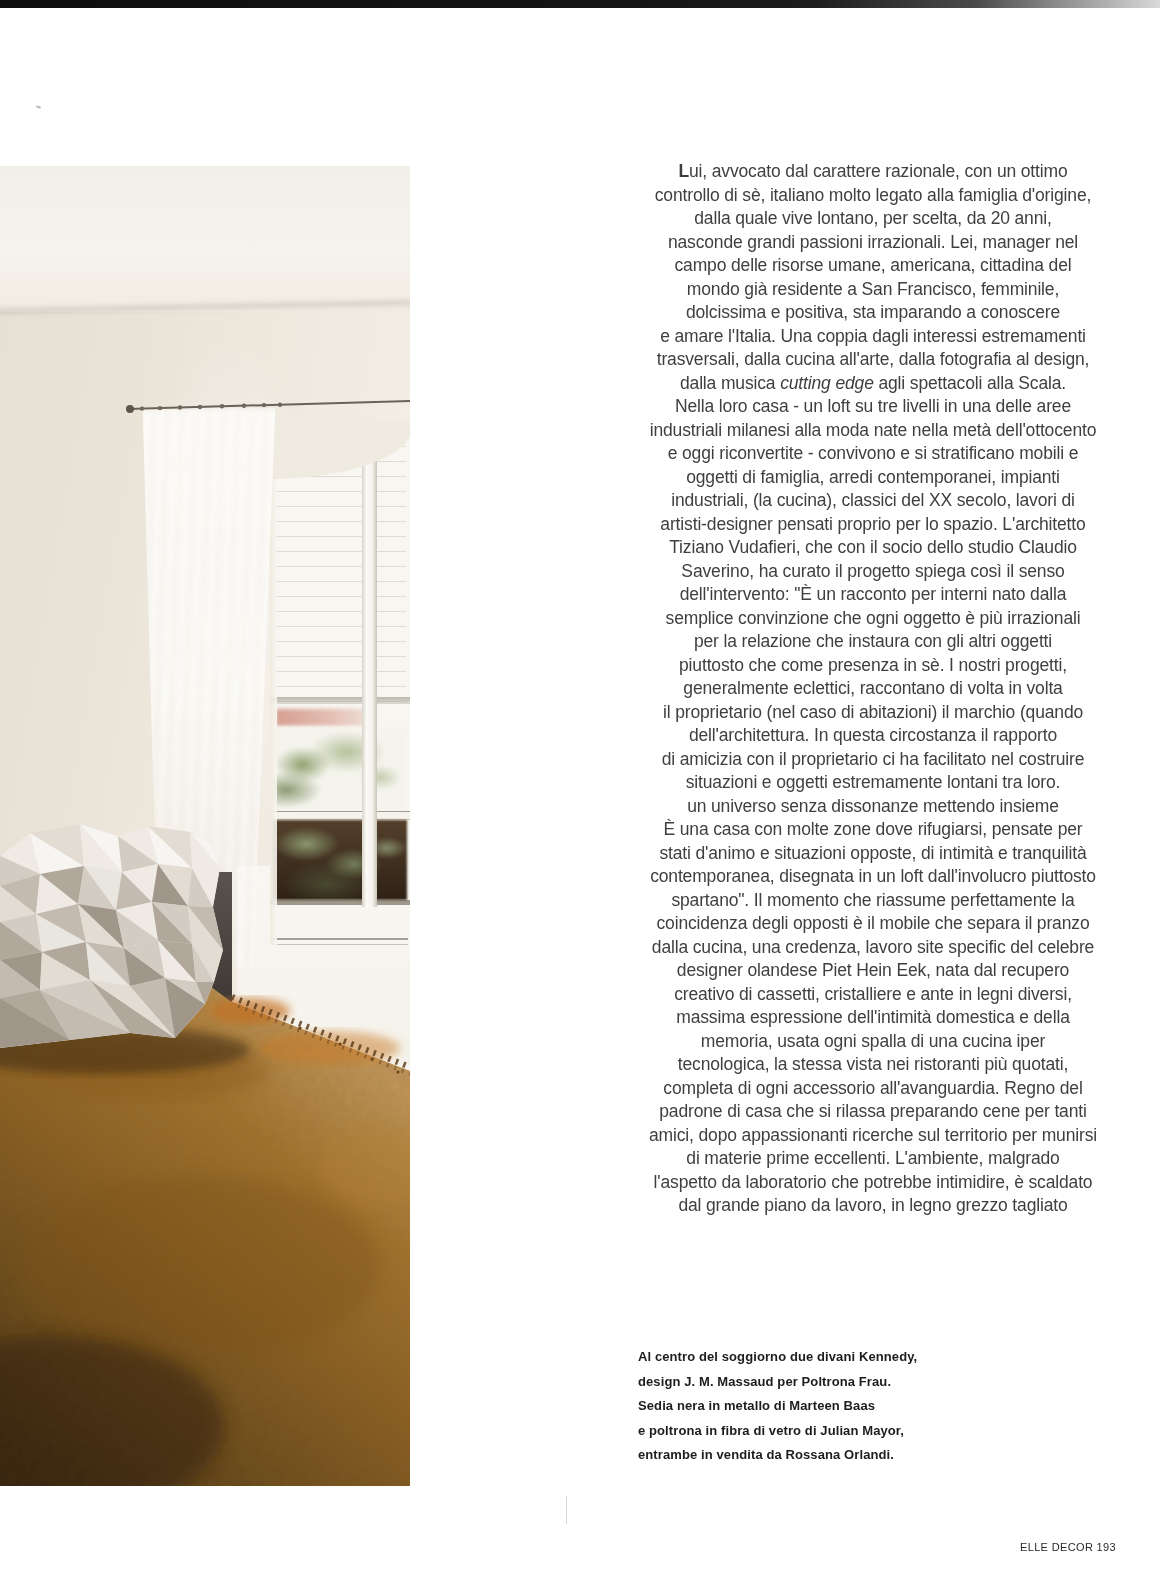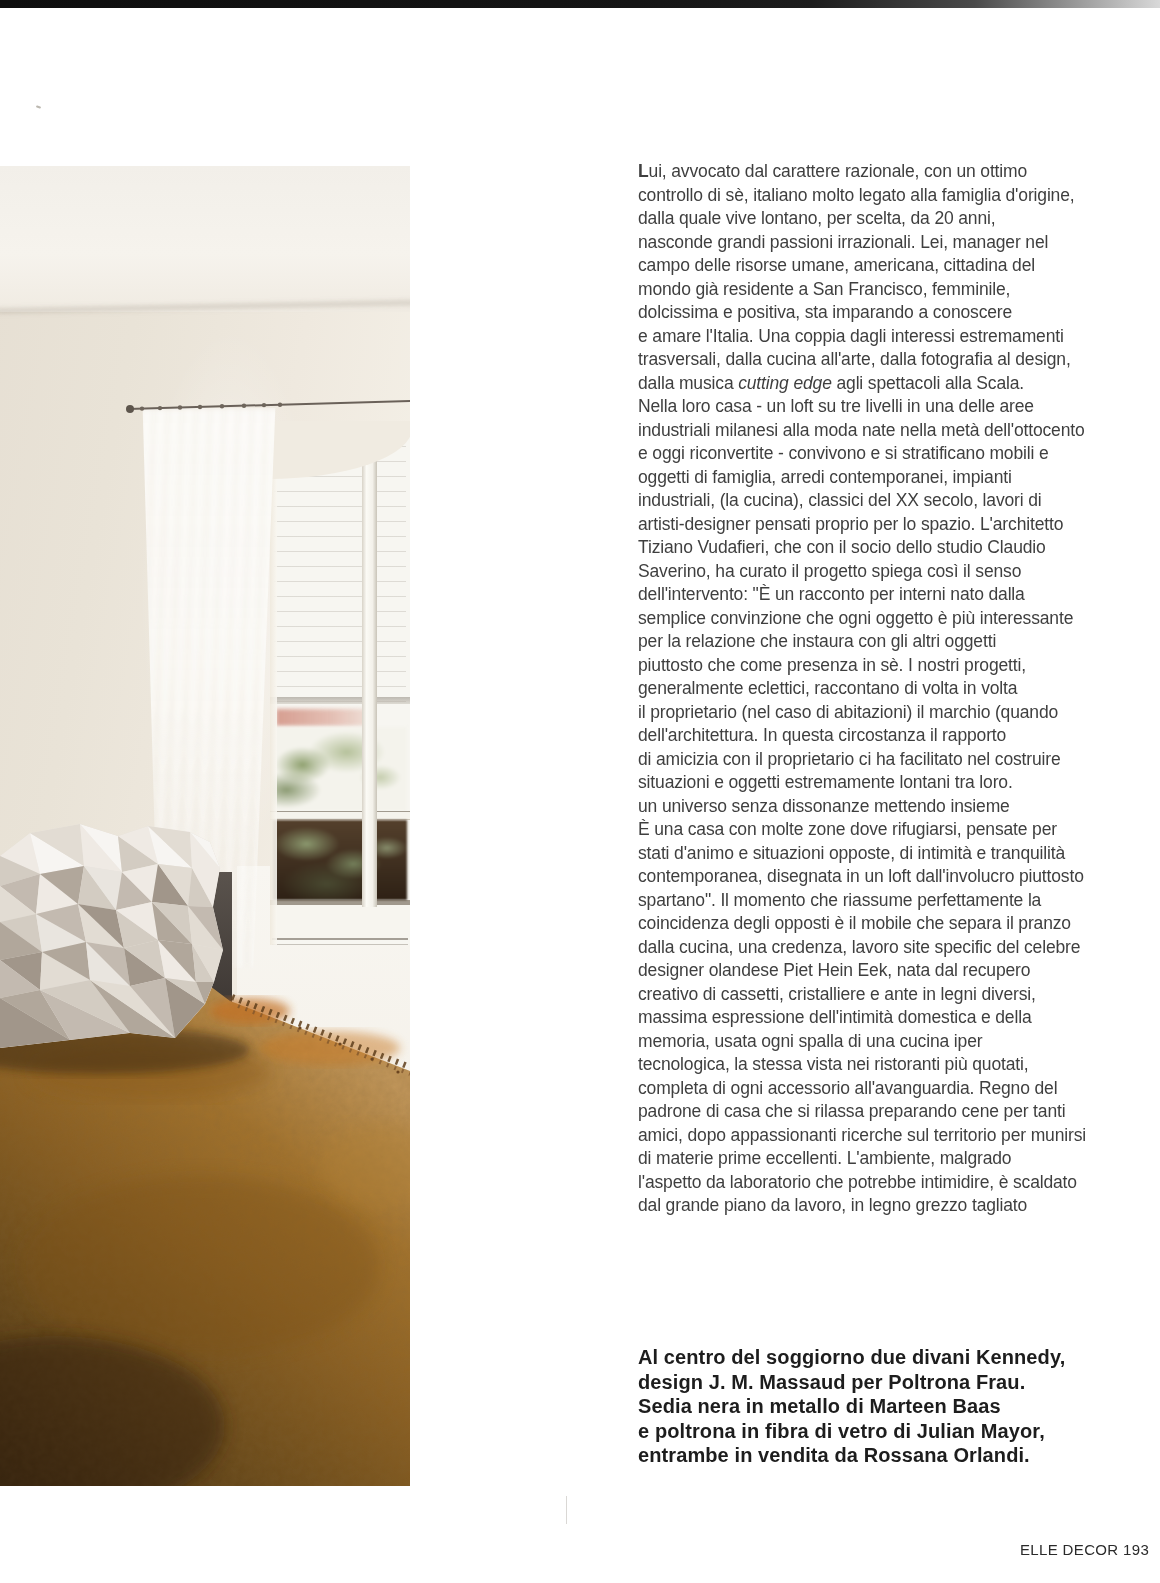--- a/index.html
+++ b/index.html
@@ -56,25 +56,25 @@
   
   .curtain{position:absolute;left:130px;top:242px;width:158px;height:560px;filter:blur(3px);opacity:.96;
     clip-path:polygon(8% 0,92% 0,78% 100%,18% 100%);
     background:
       repeating-linear-gradient(92deg,rgba(255,255,255,.55) 0 6px,rgba(238,234,226,.28) 6px 14px),
       linear-gradient(to bottom,rgba(253,252,249,.97),rgba(250,248,243,.85) 55%,rgba(244,240,232,0) 96%);}
   .photo-overlay{position:absolute;left:0;top:0;width:410px;height:1320px;}
   
   .body-text{position:absolute;left:638px;top:160px;width:470px;color:var(--text,#3f3f3f);
     font-size:17.5px;letter-spacing:-0.15px;}
-  .body-line{height:23.5px;line-height:23.5px;white-space:nowrap;}
+  .body-line{height:23.5px;line-height:23.5px;white-space:nowrap;text-align:center;}
   .caption{position:absolute;left:638px;top:1345px;width:420px;color:var(--caption-text,#1d1d1d);
-    font-size:20px;font-weight:700;letter-spacing:.1px;}
+    font-size:13px;font-weight:700;letter-spacing:.1px;}
   .caption-line{height:24.5px;line-height:24.5px;white-space:nowrap;}
-  .footer{position:absolute;left:1000px;top:1541px;font-size:15px;letter-spacing:.35px;
+  .footer{position:absolute;left:1000px;top:1541px;font-size:11px;letter-spacing:.35px;
     color:#2a2a2a;white-space:nowrap;padding-left:20px;}
   
   .speck1{position:absolute;left:36px;top:106px;width:5px;height:2px;background:#bcb8b0;border-radius:2px;transform:rotate(20deg);}
   .speck2{position:absolute;left:44px;top:424px;width:4px;height:2px;background:#c6c2ba;border-radius:2px;}
   .gutter-line{position:absolute;left:566px;top:1496px;width:1px;height:28px;background:#cac8c3;opacity:.7;}
 </style>
 </head>
 <body>
 
 <div class="page">
@@ -249,21 +249,21 @@
         <div class="body-line"><span>dalla musica </span><span style="font-style: italic;">cutting edge</span><span> agli spettacoli alla Scala.</span></div>
         <div class="body-line">Nella loro casa - un loft su tre livelli in una delle aree</div>
         <div class="body-line">industriali milanesi alla moda nate nella metà dell'ottocento</div>
         <div class="body-line">e oggi riconvertite - convivono e si stratificano mobili e</div>
         <div class="body-line">oggetti di famiglia, arredi contemporanei, impianti</div>
         <div class="body-line">industriali, (la cucina), classici del XX secolo, lavori di</div>
         <div class="body-line">artisti-designer pensati proprio per lo spazio. L'architetto</div>
         <div class="body-line">Tiziano Vudafieri, che con il socio dello studio Claudio</div>
         <div class="body-line">Saverino, ha curato il progetto spiega così il senso</div>
         <div class="body-line">dell'intervento: "È un racconto per interni nato dalla</div>
-        <div class="body-line">semplice convinzione che ogni oggetto è più interessante</div>
+        <div class="body-line">semplice convinzione che ogni oggetto è più irrazionali</div>
         <div class="body-line">per la relazione che instaura con gli altri oggetti</div>
         <div class="body-line">piuttosto che come presenza in sè. I nostri progetti,</div>
         <div class="body-line">generalmente eclettici, raccontano di volta in volta</div>
         <div class="body-line">il proprietario (nel caso di abitazioni) il marchio (quando</div>
         <div class="body-line">dell'architettura. In questa circostanza il rapporto</div>
         <div class="body-line">di amicizia con il proprietario ci ha facilitato nel costruire</div>
         <div class="body-line">situazioni e oggetti estremamente lontani tra loro.</div>
         <div class="body-line">un universo senza dissonanze mettendo insieme</div>
         <div class="body-line">È una casa con molte zone dove rifugiarsi, pensate per</div>
         <div class="body-line">stati d'animo e situazioni opposte, di intimità e tranquilità</div>

